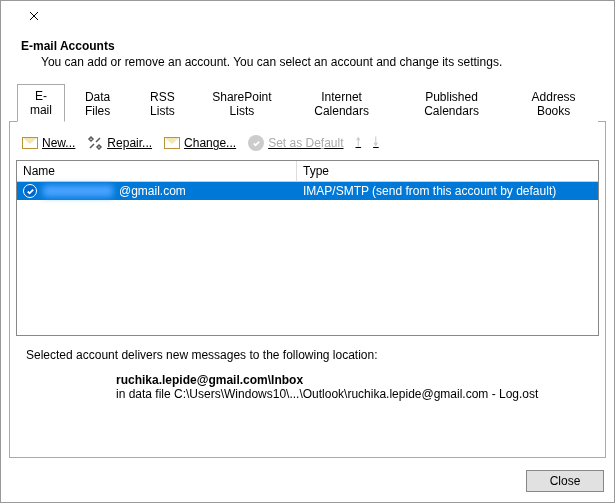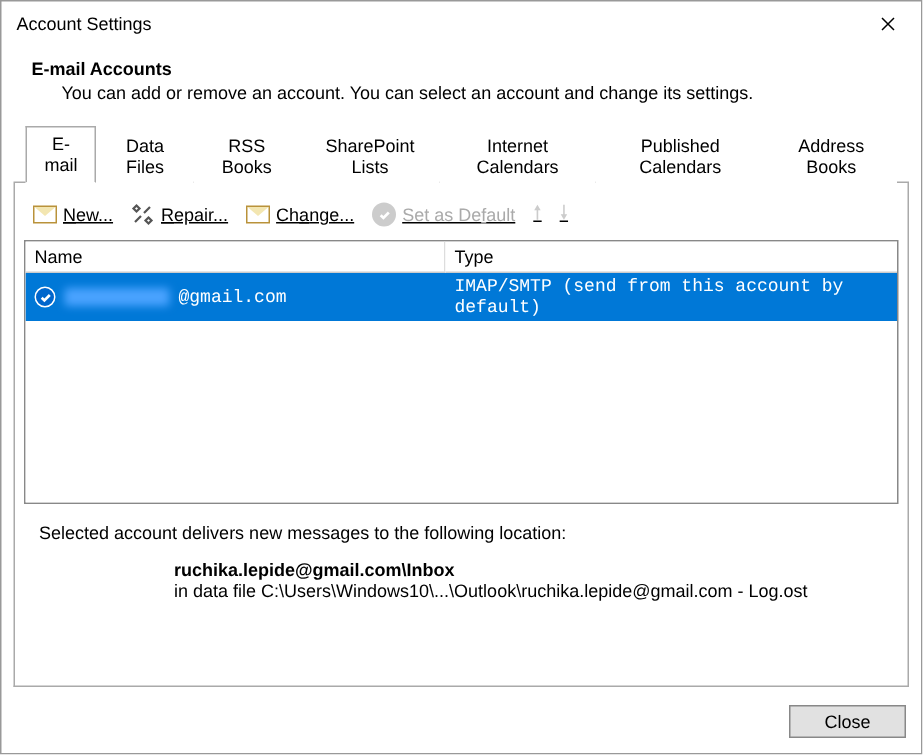--- a/index.html
+++ b/index.html
@@ -115,21 +115,20 @@
     border-bottom: 1px solid #ccc;
     background: #fff;
   }
   .thead .th.name { width: 280px; }
   .thead .th.type { flex: 1; border-right: none; }
   .tbody { flex: 1; background: #fff; }
   .row {
     display: flex;
     align-items: center;
     font-size: 12px;
-    font-family: Liberation Mono, monospace;
   }
   .row.selected {
     background: #0078d7;
     color: #fff;
   }
   .row .cell { padding: 2px 6px; }
   .row .cell.name { width: 280px; display: flex; align-items: center; gap: 6px; }
   .row .cell.type { flex: 1; }
   .checkicon {
     width: 14px; height: 14px; border-radius: 50%;
@@ -175,37 +174,36 @@
   .ic-check{width:14px;height:14px;border-radius:50%;background:#ccc;display:flex;align-items:center;justify-content:center;}
   .ic-check svg{width:9px;height:9px;stroke:#fff;stroke-width:2;fill:none;}
   .ic-x svg{width:12px;height:12px;stroke:#333;stroke-width:2;}
 </style>
 </head>
 <body>
 
 <div class="window">
 
   <div class="titlebar">
-    <span class="title">Account Settings</span>
     <div class="close">
       <svg>
           <path d="M1 1 L9 9 M9 1 L1 9"></path>
         </svg>
     </div>
   </div>
 
   <div class="header">
     <div class="h1">E-mail Accounts</div>
     <div class="sub">You can add or remove an account. You can select an account and change its settings.</div>
   </div>
 
   <div class="tabstrip">
     <div class="tab active">E-mail</div>
     <div class="tab">Data Files</div>
-    <div class="tab">RSS Books</div>
+    <div class="tab">RSS Lists</div>
     <div class="tab">SharePoint Lists</div>
     <div class="tab">Internet Calendars</div>
     <div class="tab">Published Calendars</div>
     <div class="tab">Address Books</div>
   </div>
 
   <div class="panel">
 
     <div class="toolbar">
       <div class="tbtn">

